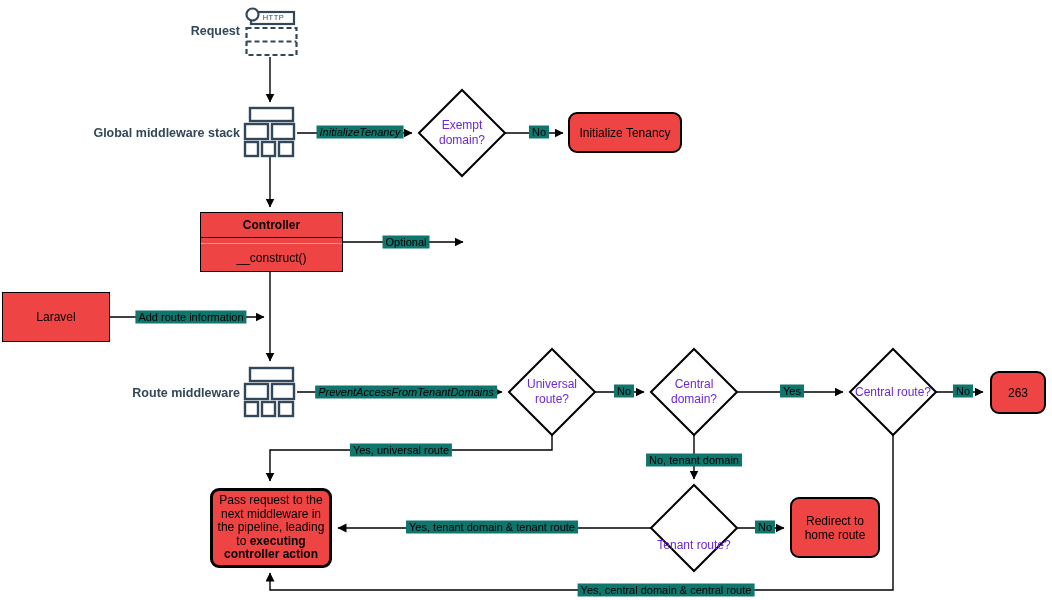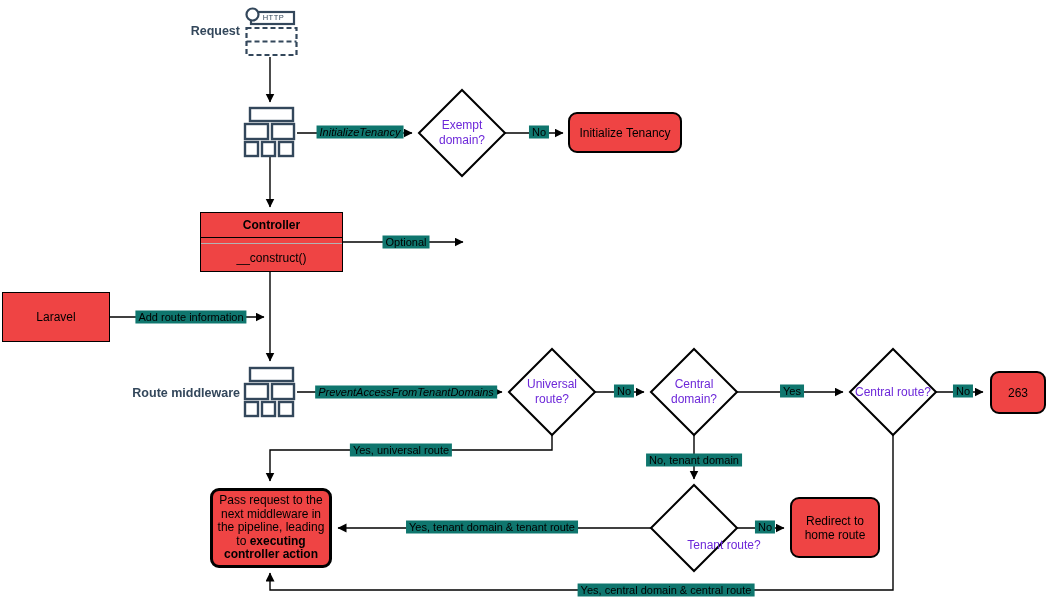--- a/index.html
+++ b/index.html
@@ -94,20 +94,21 @@
       <rect x="6" y="1" width="43" height="13"></rect>
       <rect x="1" y="17" width="23" height="15"></rect>
       <rect x="28" y="17" width="22" height="15"></rect>
       <rect x="1" y="35" width="13" height="14"></rect>
       <rect x="18" y="35" width="13" height="14"></rect>
       <rect x="35" y="35" width="14" height="14"></rect>
     </g>
   </svg>
 
   <div class="side-label" style="left:100px; top:23px; width:140px;">Request</div>
+  <div class="side-label" style="left:57px; top:125px; width:183px;">Global middleware stack</div>
   <div class="side-label" style="left:97px; top:385px; width:143px;">Route middleware</div>
   <div class="http-label" style="left:254px; top:13px; width:39px;">HTTP</div>
 
   <div class="node round" style="left:568px; top:112px; width:114px; height:41px;">
     <span>Initialize Tenancy</span>
   </div>
 
   <div class="node b1 uml" style="left:200px; top:212px; width:143px; height:60px;">
     <div class="uml-title">Controller</div>
     <div class="uml-gap"></div>
@@ -128,21 +129,21 @@
   </div>
 
   <div class="node round b3" style="left:210px; top:488px; width:122px; height:80px; line-height:13.5px;">
     <div class="pass-text"><span>Pass request to the next middleware in the pipeline, leading to </span><b>executing controller action</b></div>
   </div>
 
   <div class="diamond-label" style="left:462px; top:133px;">Exempt domain?</div>
   <div class="diamond-label" style="left:552px; top:392px;">Universal route?</div>
   <div class="diamond-label" style="left:694px; top:392px;">Central domain?</div>
   <div class="diamond-label" style="left:893px; top:392px;">Central route?</div>
-  <div class="diamond-label" style="left:694px; top:545px;margin-left:30px;">Tenant route?</div>
+  <div class="diamond-label" style="left:694px; top:545px;">Tenant route?</div>
 
   <div class="edge-label italic" style="left:360px; top:132px;">InitializeTenancy</div>
   <div class="edge-label" style="left:539px; top:132px;">No</div>
   <div class="edge-label" style="left:406px; top:242px;">Optional</div>
   <div class="edge-label" style="left:191px; top:317px;">Add route information</div>
   <div class="edge-label italic" style="left:406px; top:392px;">PreventAccessFromTenantDomains</div>
   <div class="edge-label" style="left:624px; top:391px;">No</div>
   <div class="edge-label" style="left:792px; top:391px;">Yes</div>
   <div class="edge-label" style="left:963px; top:391px;">No</div>
   <div class="edge-label" style="left:401px; top:450px;">Yes, universal route</div>

